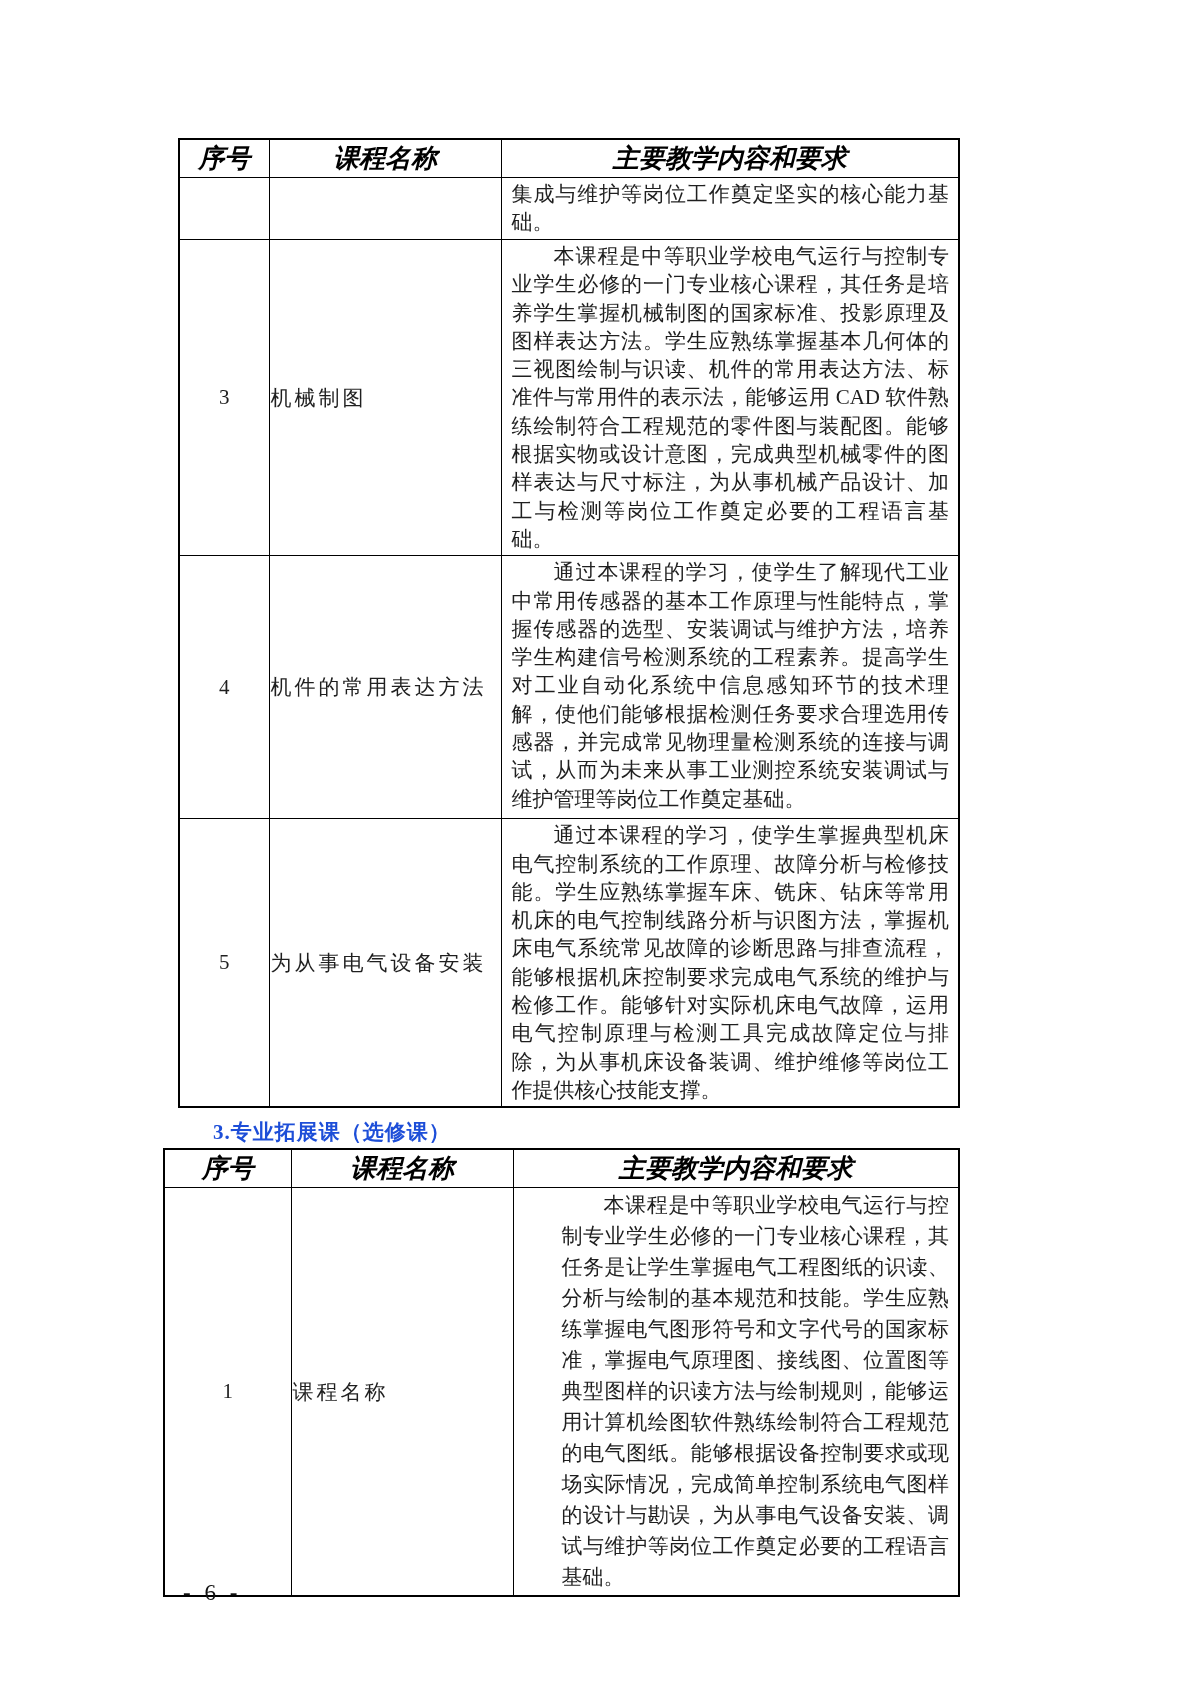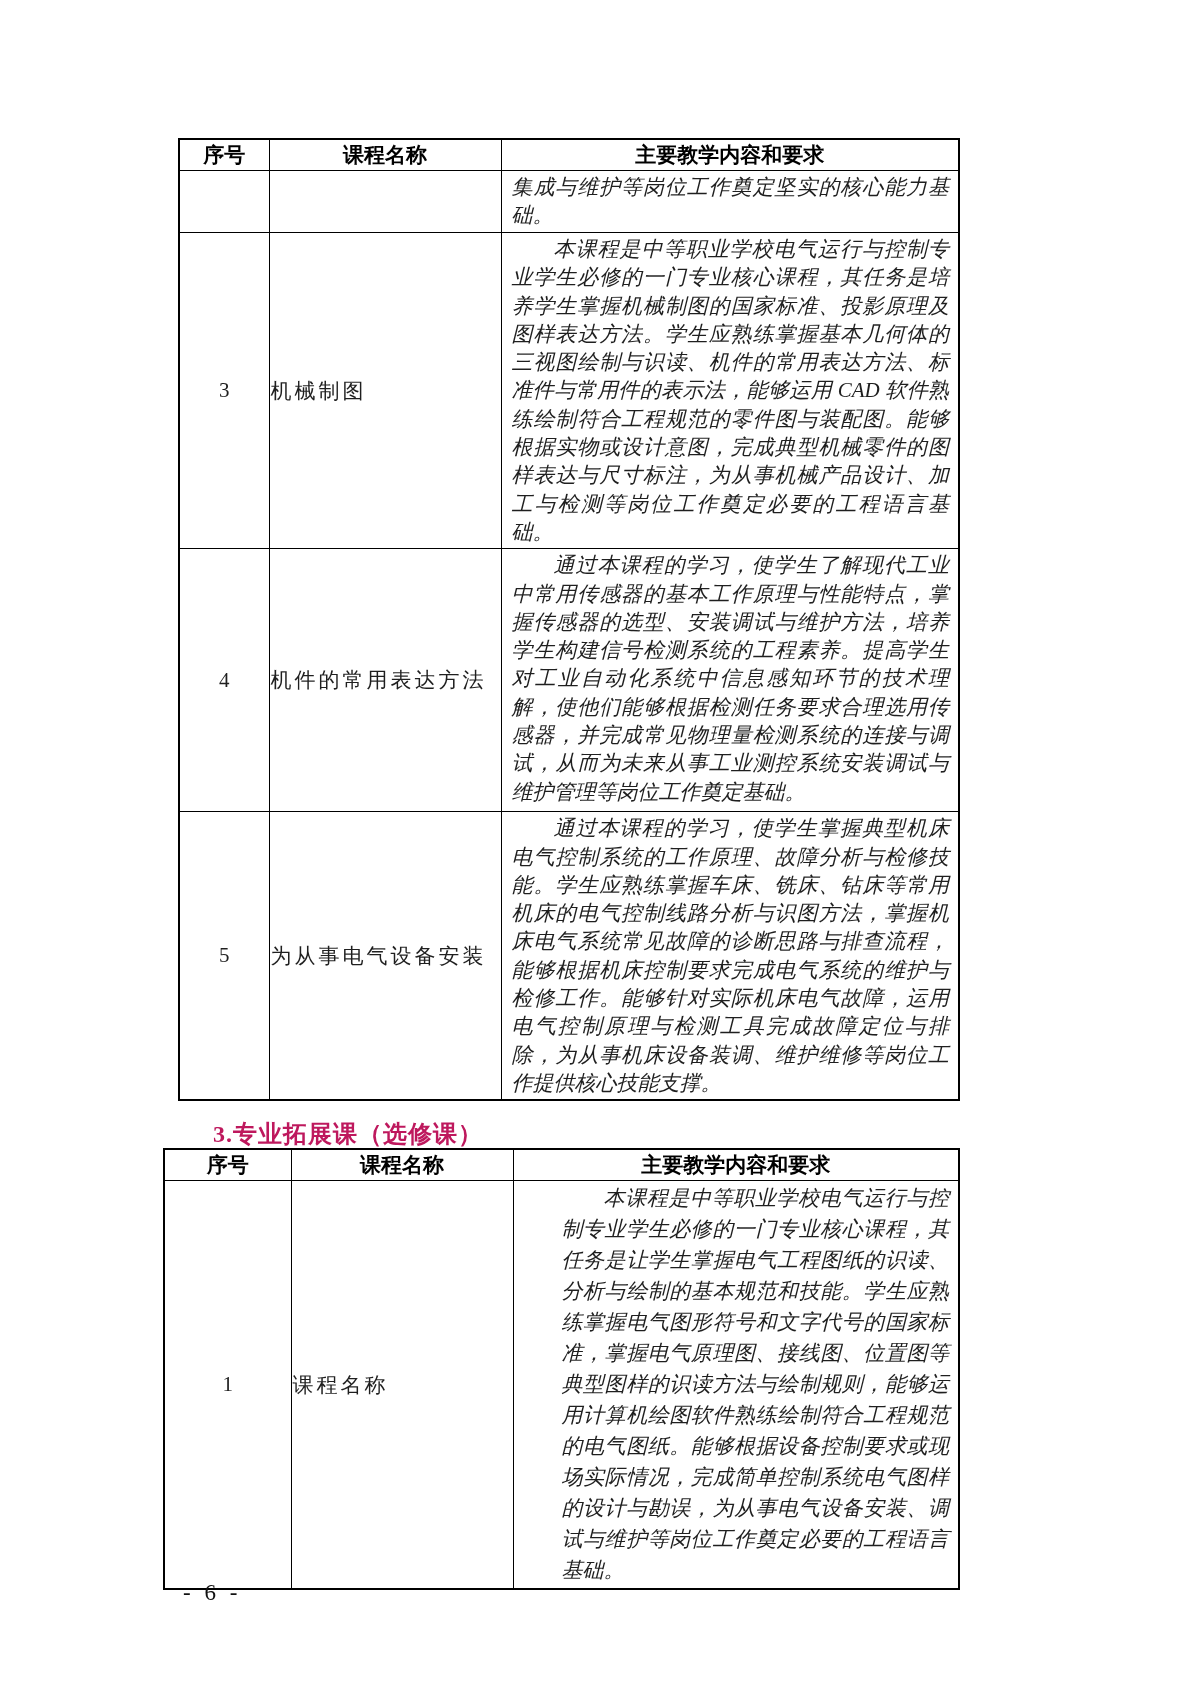--- a/index.html
+++ b/index.html
@@ -19,27 +19,28 @@
     position: absolute;
     border-collapse: collapse;
     table-layout: fixed;
     background: #fff;
   }
   table.course-table, table.course-table td, table.course-table th {
     border: 1.5px solid #000;
   }
   table.course-table { border-width: 2px; }
   th.hdr {
-    font-size: 21px;
+    font-size: 26px;
     font-weight: bold;
     text-align: center;
     vertical-align: middle;
     padding: 1px 2px;
     font-family: "Liberation Serif", "DejaVu Serif", serif;
     color: #000;
+    font-style: italic;
   }
   td.no-cell {
     text-align: center;
     vertical-align: middle;
     font-size: 21px;
   }
   td.name-cell {
     text-align: left;
     vertical-align: middle;
     font-size: 21px;
@@ -47,29 +48,29 @@
   }
   td.content-cell {
     vertical-align: top;
     padding: 2px 9px 2px 10px;
     font-size: 21px;
     text-align: justify;
     text-justify: inter-ideograph;
   }
   #table1 td.content-cell { line-height: 28.3px; }
   #table2 td.content-cell { line-height: 31px; padding-left: 48px; }
-  .para { margin: 0; text-indent: 2em; font-style: italic; }
+  .para { margin: 0; text-indent: 2em; }
   .para.no-indent { text-indent: 0; }
   .section-heading {
     position: absolute;
     left: 213px;
     top: 1118px;
-    font-size: 24px;
+    font-size: 21px;
     font-weight: bold;
-    color: #be185d;
+    color: #1d4ed8;
     letter-spacing: 1px;
     font-family: "Liberation Serif", "DejaVu Serif", serif;
   }
   .page-number {
     position: absolute;
     left: 183px;
     top: 1580px;
     font-size: 23px;
     letter-spacing: 4px;
     color: #111;

